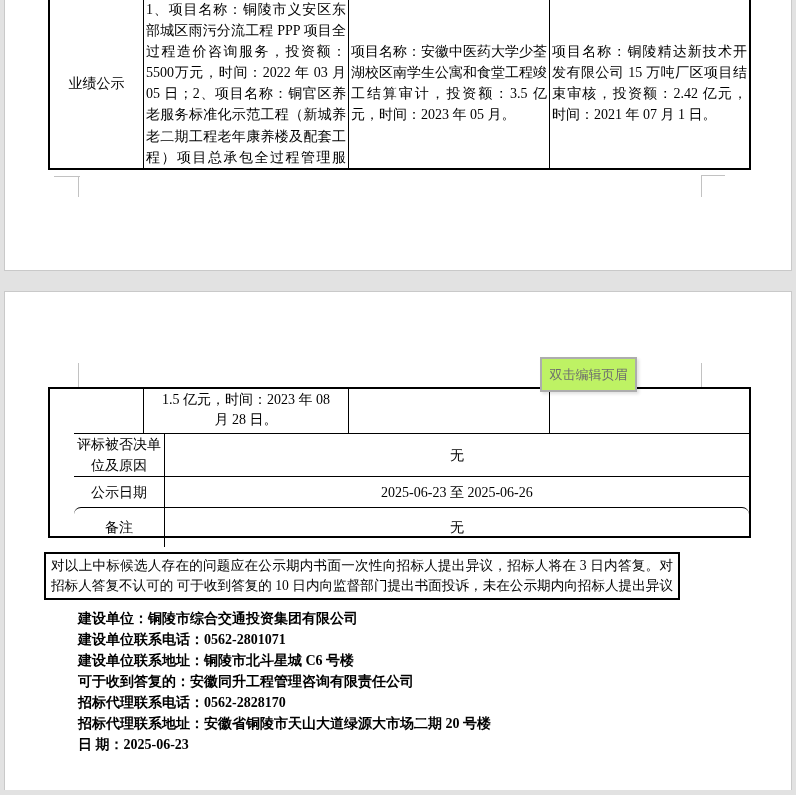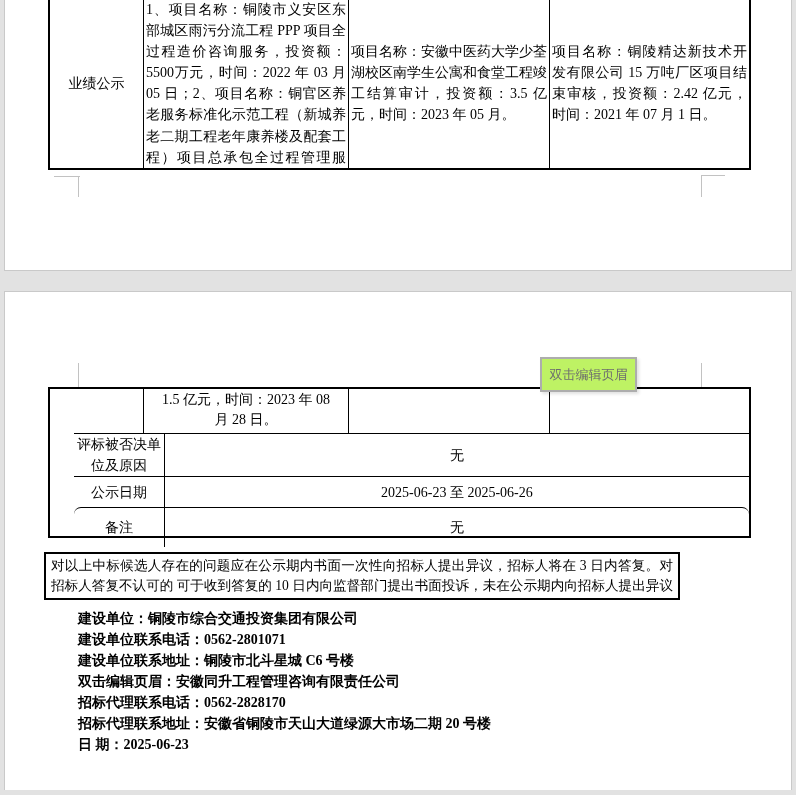--- a/index.html
+++ b/index.html
@@ -117,21 +117,21 @@
         <div class="cell wv c-val">无</div>
       </div>
     </div>
 
     <div class="notice-box">对以上中标候选人存在的问题应在公示期内书面一次性向招标人提出异议，招标人将在 3 日内答复。对招标人答复不认可的 可于收到答复的 10 日内向监督部门提出书面投诉，未在公示期内向招标人提出异议的投诉不予受理。</div>
 
     <div class="contacts">
       <div class="contact-line">建设单位：铜陵市综合交通投资集团有限公司</div>
       <div class="contact-line">建设单位联系电话：0562-2801071</div>
       <div class="contact-line">建设单位联系地址：铜陵市北斗星城 C6 号楼</div>
-      <div class="contact-line">双击编辑页眉：安徽同升工程管理咨询有限责任公司</div>
+      <div class="contact-line">可于收到答复的：安徽同升工程管理咨询有限责任公司</div>
       <div class="contact-line">招标代理联系电话：0562-2828170</div>
       <div class="contact-line">招标代理联系地址：安徽省铜陵市天山大道绿源大市场二期 20 号楼</div>
       <div class="contact-line">日  期：2025-06-23</div>
     </div>
   </div>
 
   <div class="tooltip">
     <span>双击编辑页眉</span>
   </div>
 

